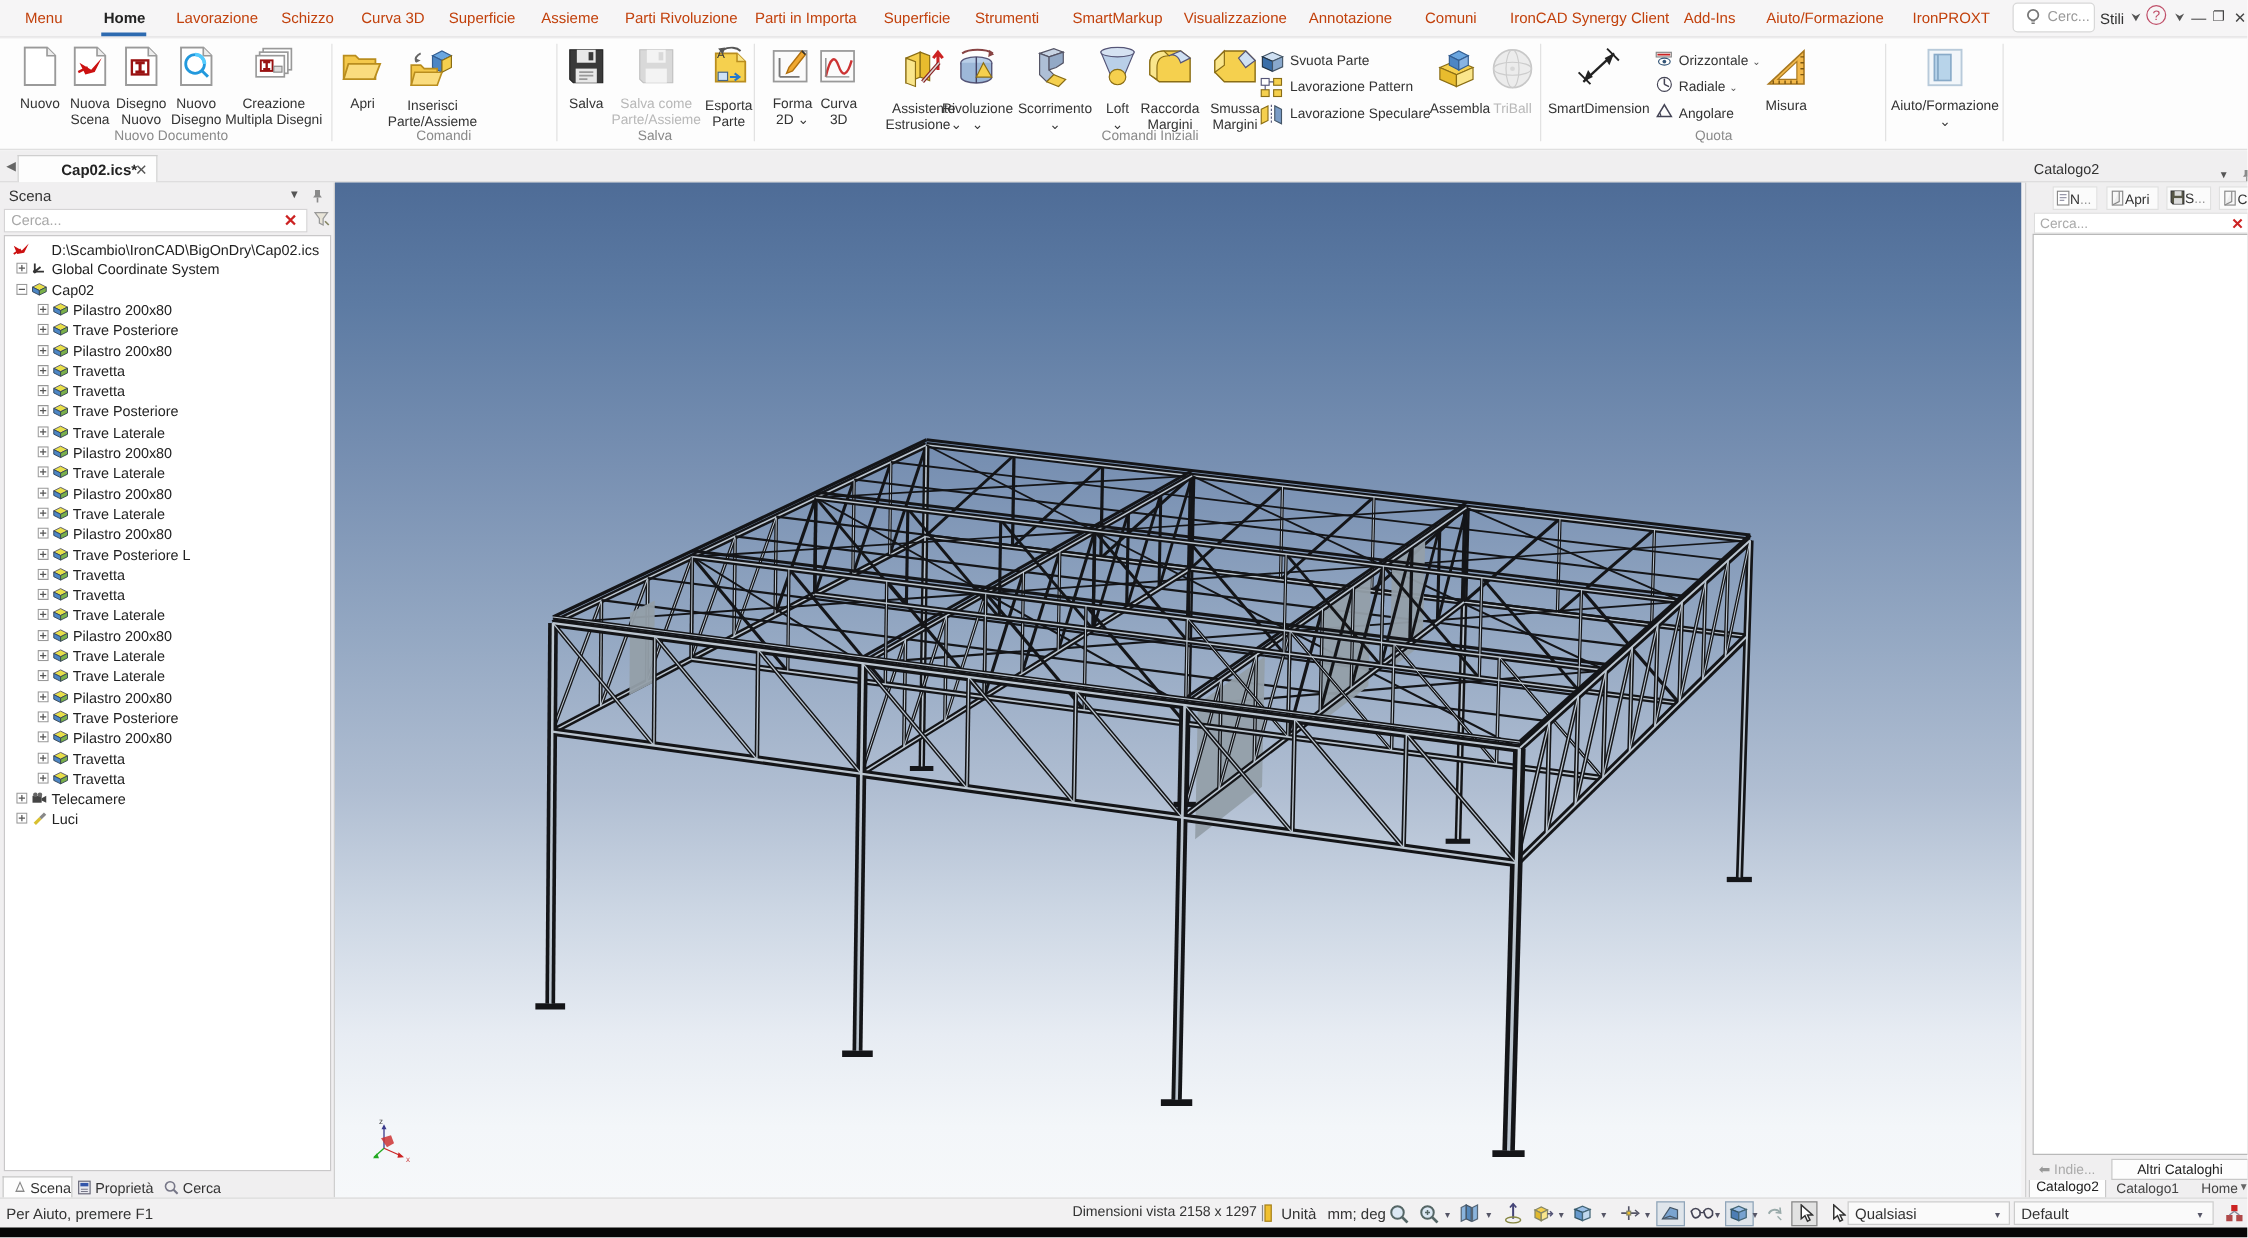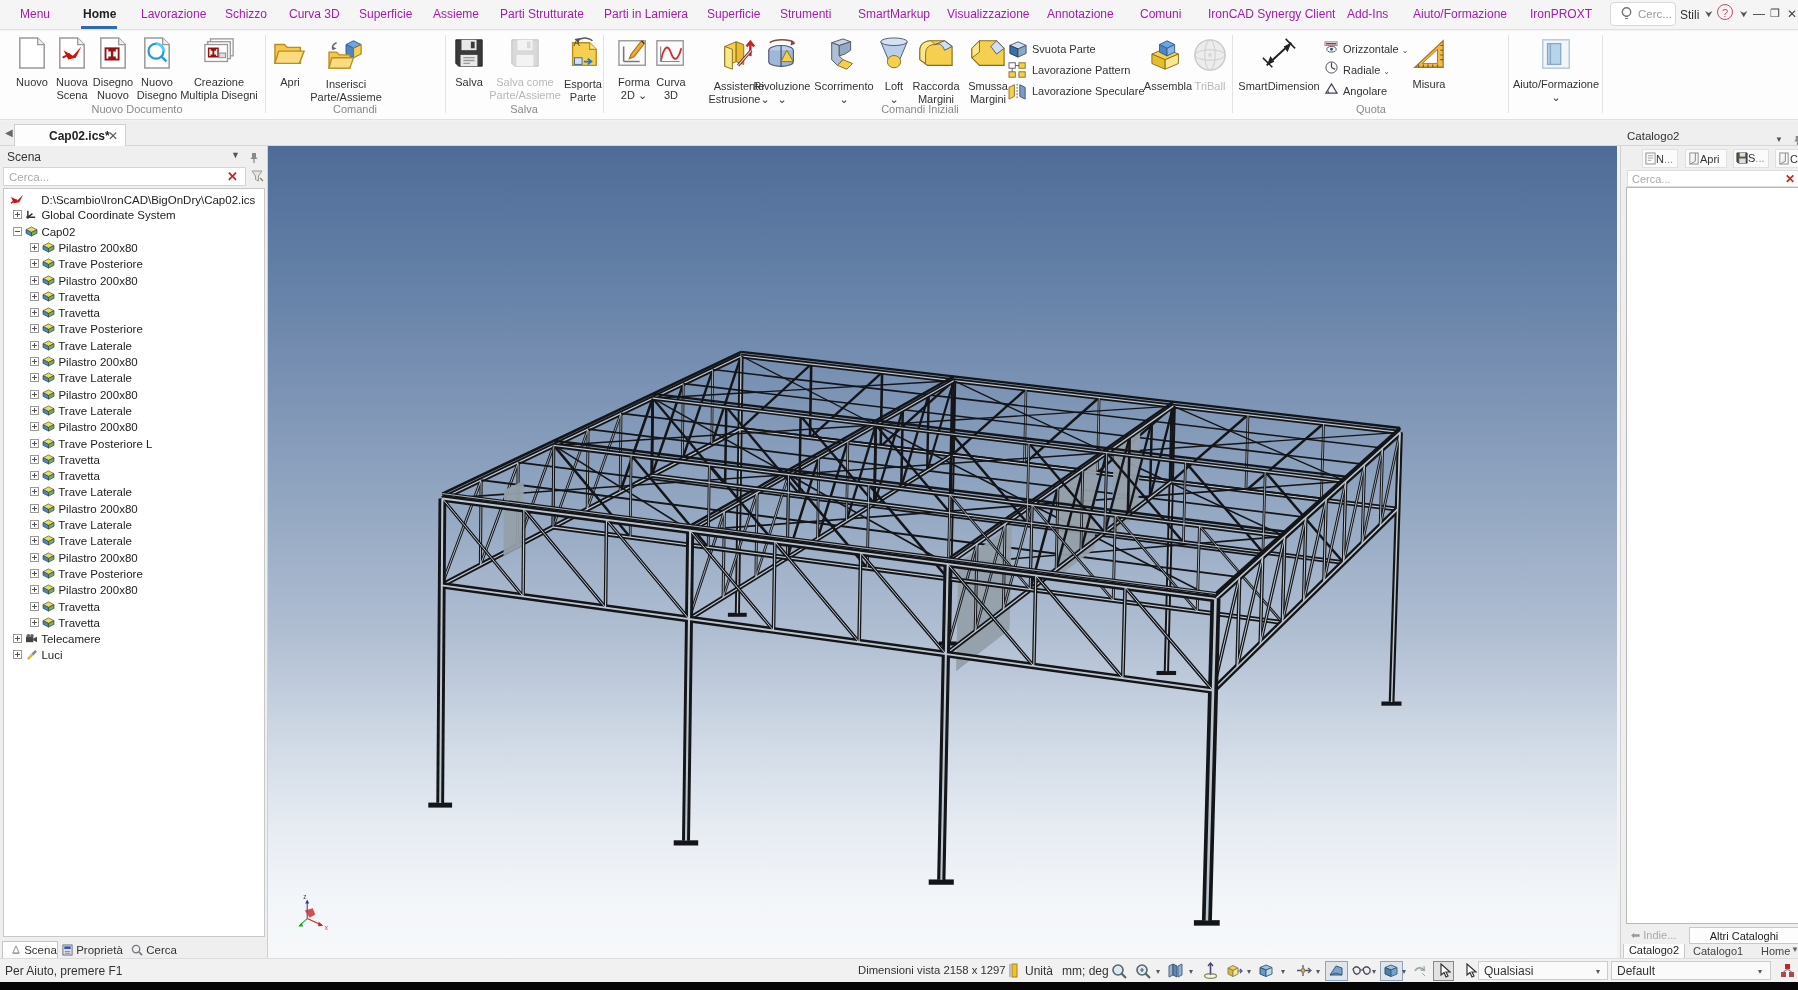--- a/index.html
+++ b/index.html
@@ -1,20 +1,20 @@
 <!DOCTYPE html>
 <html><head>
 <meta charset="utf-8">
 <style>
 *{margin:0;padding:0;box-sizing:border-box;}
 html,body{width:1798px;height:990px;overflow:hidden;font-family:"Liberation Sans",sans-serif;background:#fff;}
 #app{position:relative;width:1798px;height:990px;background:#f3f2f3;}
 
 #menubar{position:absolute;left:0;top:0;width:1798px;height:30px;background:#f6f5f6;border-bottom:1px solid #e3e2e3;}
-.mtab{position:absolute;top:7px;font-size:12px;color:#a21caf;white-space:nowrap;}
+.mtab{position:absolute;top:7px;font-size:12px;color:#c2410c;white-space:nowrap;}
 .mtab.home{font-weight:bold;color:#222;}
 #homeline{position:absolute;left:81px;top:26px;width:36px;height:3px;background:#2d6ab0;}
 
 #ribbon{position:absolute;left:0;top:31px;width:1798px;height:89px;background:#fdfdfd;border-bottom:1px solid #e0e0e0;}
 .rdiv{position:absolute;top:4px;height:78px;width:1px;background:#e2e2e2;}
 .rlabel{position:absolute;top:72px;font-size:11px;color:#8a8a8a;text-align:center;white-space:nowrap;}
 .ritem{position:absolute;top:6px;text-align:center;}
 .ritem .ic{display:block;margin:0 auto;}
 .ritem .tx{display:block;margin-top:3px;font-size:11px;color:#333;line-height:12.5px;white-space:pre;}
 .ritem.gray .tx{color:#b8b8b8;}
@@ -53,22 +53,22 @@
 <body>
 <div id="app">
   <div id="menubar">
       <span class="mtab" style="left:20px">Menu</span>
 <span class="mtab home" style="left:83px">Home</span>
 <span class="mtab" style="left:141px">Lavorazione</span>
 <span class="mtab" style="left:225px">Schizzo</span>
 <span class="mtab" style="left:289px">Curva 3D</span>
 <span class="mtab" style="left:359px">Superficie</span>
 <span class="mtab" style="left:433px">Assieme</span>
-<span class="mtab" style="left:500px">Parti Strutturate</span>
-<span class="mtab" style="left:604px">Parti in Lamiera</span>
+<span class="mtab" style="left:500px">Parti Rivoluzione</span>
+<span class="mtab" style="left:604px">Parti in Importa</span>
 <span class="mtab" style="left:707px">Superficie</span>
 <span class="mtab" style="left:780px">Strumenti</span>
 <span class="mtab" style="left:858px">SmartMarkup</span>
 <span class="mtab" style="left:947px">Visualizzazione</span>
 <span class="mtab" style="left:1047px">Annotazione</span>
 <span class="mtab" style="left:1140px">Comuni</span>
 <span class="mtab" style="left:1208px">IronCAD Synergy Client</span>
 <span class="mtab" style="left:1347px">Add-Ins</span>
 <span class="mtab" style="left:1413px">Aiuto/Formazione</span>
 <span class="mtab" style="left:1530px">IronPROXT</span>

